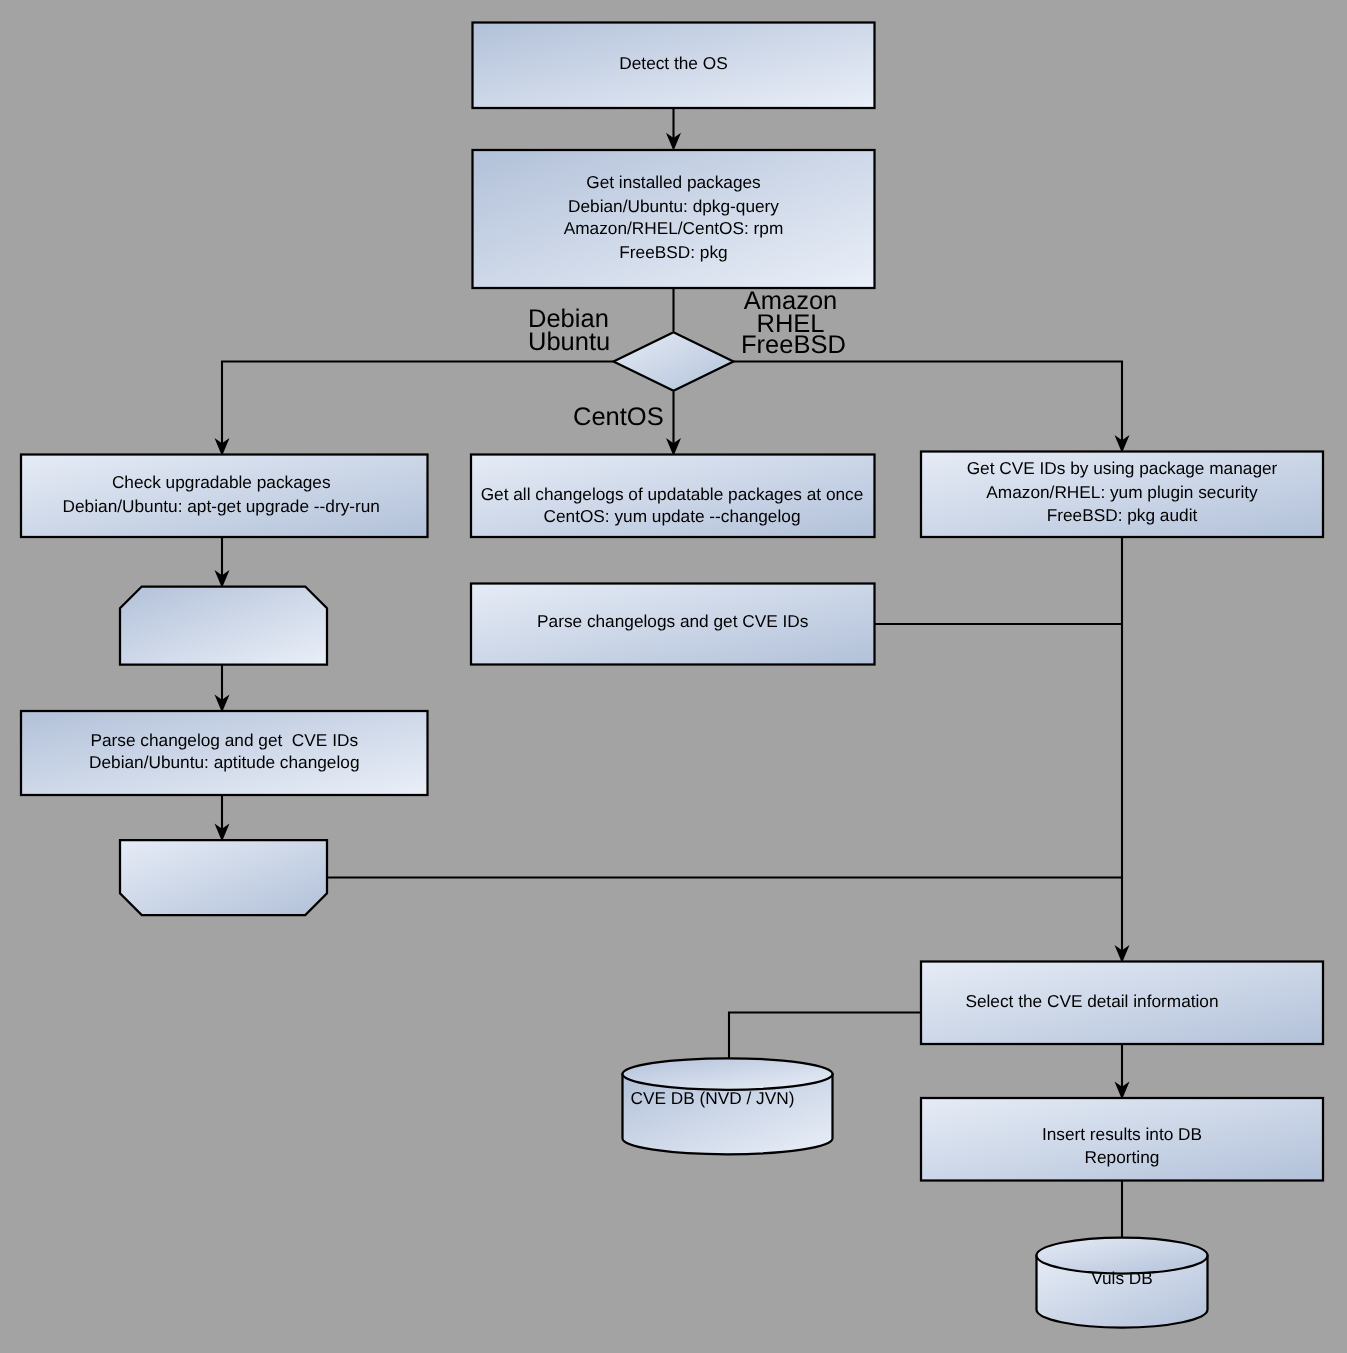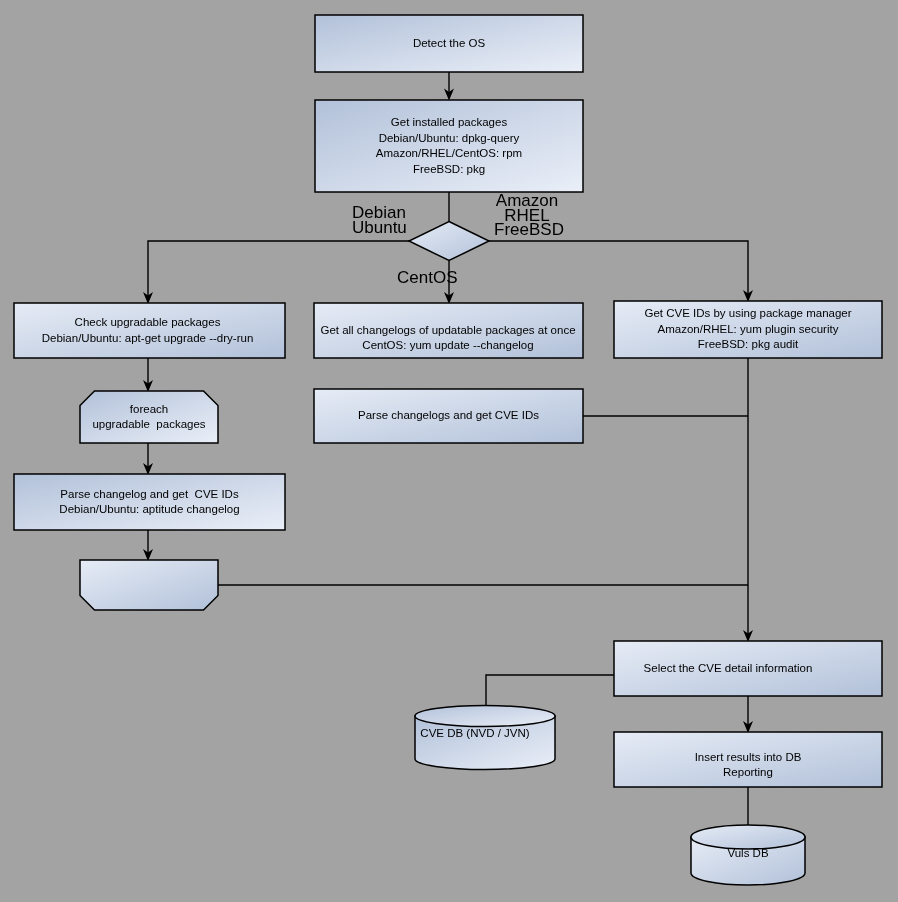--- a/index.html
+++ b/index.html
@@ -92,31 +92,29 @@
 Debian/Ubuntu: dpkg-query
 Amazon/RHEL/CentOS: rpm
 FreeBSD: pkg</div>
   <div class="txt" style="left:12px;top:303px;width:271px;height:55px">Check upgradable packages
 Debian/Ubuntu: apt-get upgrade --dry-run</div>
   <div class="txt" style="left:288px;top:303px;width:320px;height:70px">Get all changelogs of updatable packages at once
 CentOS: yum update --changelog</div>
   <div class="txt" style="left:614px;top:301px;width:268px;height:57px">Get CVE IDs by using package manager
 Amazon/RHEL: yum plugin security
 FreeBSD: pkg audit</div>
-  <div class="txt" style="left:80px;top:391px;width:138px;height:52px">foreach
-upgradable  packages</div>
   <div class="txt" style="left:314px;top:389px;width:269px;height:54px">Parse changelogs and get CVE IDs</div>
   <div class="txt" style="left:14px;top:474px;width:271px;height:56px">Parse changelog and get  CVE IDs
 Debian/Ubuntu: aptitude changelog</div>
   <div class="txt" style="left:614px;top:641px;width:228px;height:55px">Select the CVE detail information</div>
   <div class="txt" style="left:614px;top:732px;width:268px;height:66px">Insert results into DB
 Reporting</div>
   <div class="txt" style="left:415px;top:708px;width:120px;height:52px">CVE DB (NVD / JVN)</div>
   <div class="txt" style="left:691px;top:830px;width:114px;height:48px">Vuls DB</div>
 
   <div class="lbl" style="left:352px;top:206px;width:60px">Debian
 Ubuntu</div>
   <div class="lbl center" style="left:494px;top:194px;width:66px">Amazon
 RHEL
 FreeBSD</div>
-  <div class="lbl" style="left:397px;top:271px;width:52px">CentOS</div>
+  <div class="lbl" style="left:382px;top:271px;width:52px">CentOS</div>
 
 </div>
 
 </body></html>

